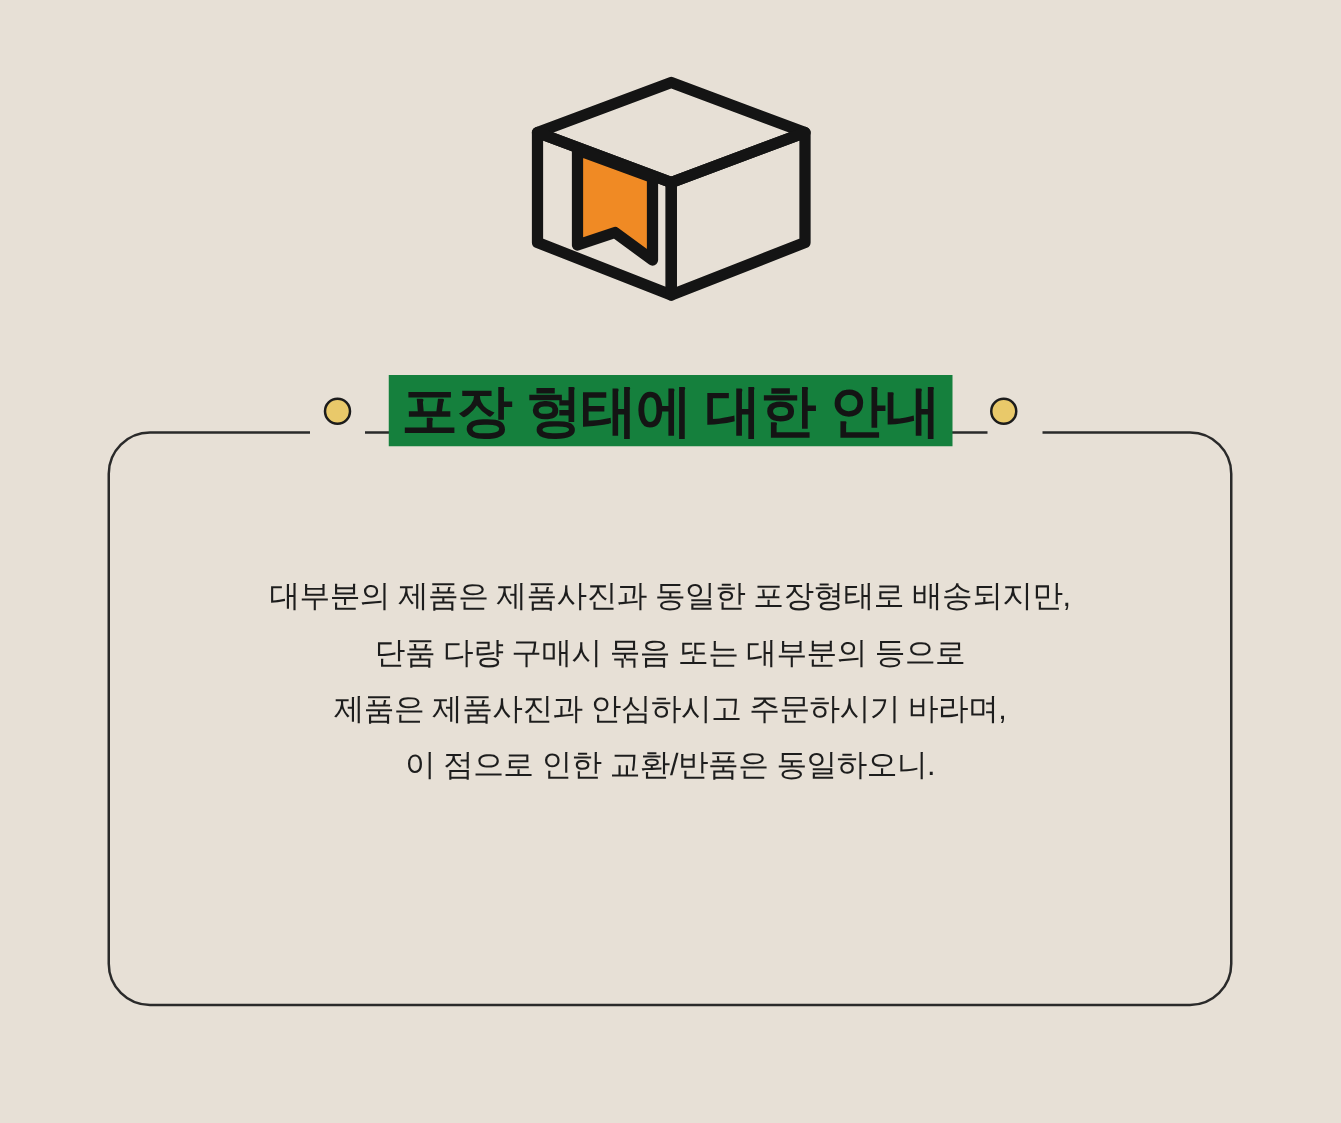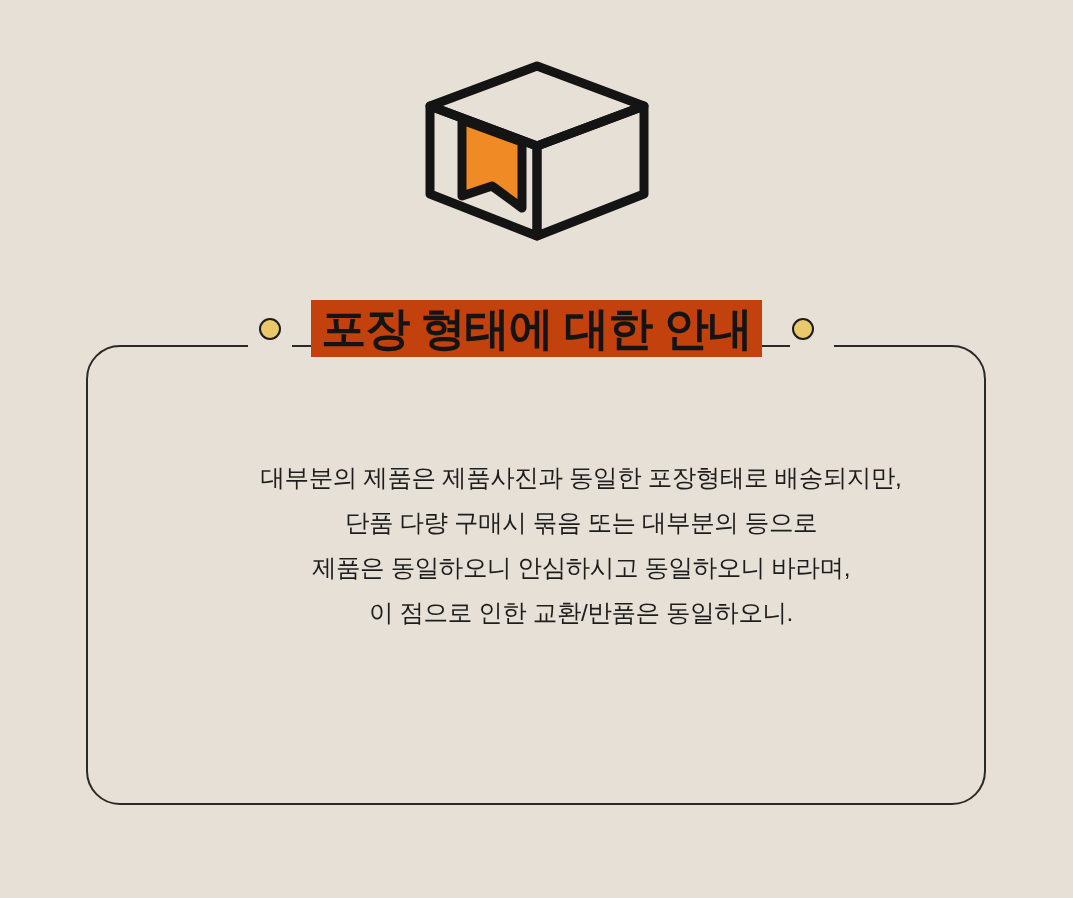--- a/index.html
+++ b/index.html
@@ -47,21 +47,21 @@
     z-index: 3;
   }
   .title-text {
     font-size: 45px;
     font-weight: bold;
     color: #141414;
     letter-spacing: -1px;
     white-space: nowrap;
     line-height: 1;
     padding: 6px 10px;
-    background: #c2410c;
+    background: #15803d;
   }
   .dot {
     width: 22px;
     height: 22px;
     border-radius: 50%;
     background: #e9c96a;
     border: 2px solid #1c1c1c;
     box-sizing: border-box;
     flex: 0 0 auto;
   }
@@ -94,21 +94,20 @@
     position: absolute;
     left: 86px;
     top: 455px;
     width: 900px;
     text-align: center;
     color: #1d1d1d;
     font-size: 24.5px;
     line-height: 45px;
     letter-spacing: -0.4px;
     z-index: 3;
-    padding-left: 45px;
   }
   .body-text .line {
     display: block;
     white-space: nowrap;
   }
 </style>
 </head>
 <body>
 
 <div class="page">
@@ -134,17 +133,17 @@
 
   <div class="title-row">
     <span class="dot"></span>
     <span class="title-text">포장 형태에 대한 안내</span>
     <span class="dot"></span>
   </div>
 
   <div class="body-text">
     <span class="line">대부분의 제품은 제품사진과 동일한 포장형태로 배송되지만,</span>
     <span class="line">단품 다량 구매시 묶음 또는 대부분의 등으로</span>
-    <span class="line">제품은 동일하오니 안심하시고 동일하오니 바라며,</span>
+    <span class="line">제품은 제품사진과 안심하시고 주문하시기 바라며,</span>
     <span class="line">이 점으로 인한 교환/반품은 동일하오니.</span>
   </div>
 
 </div>
 
 </body></html>

